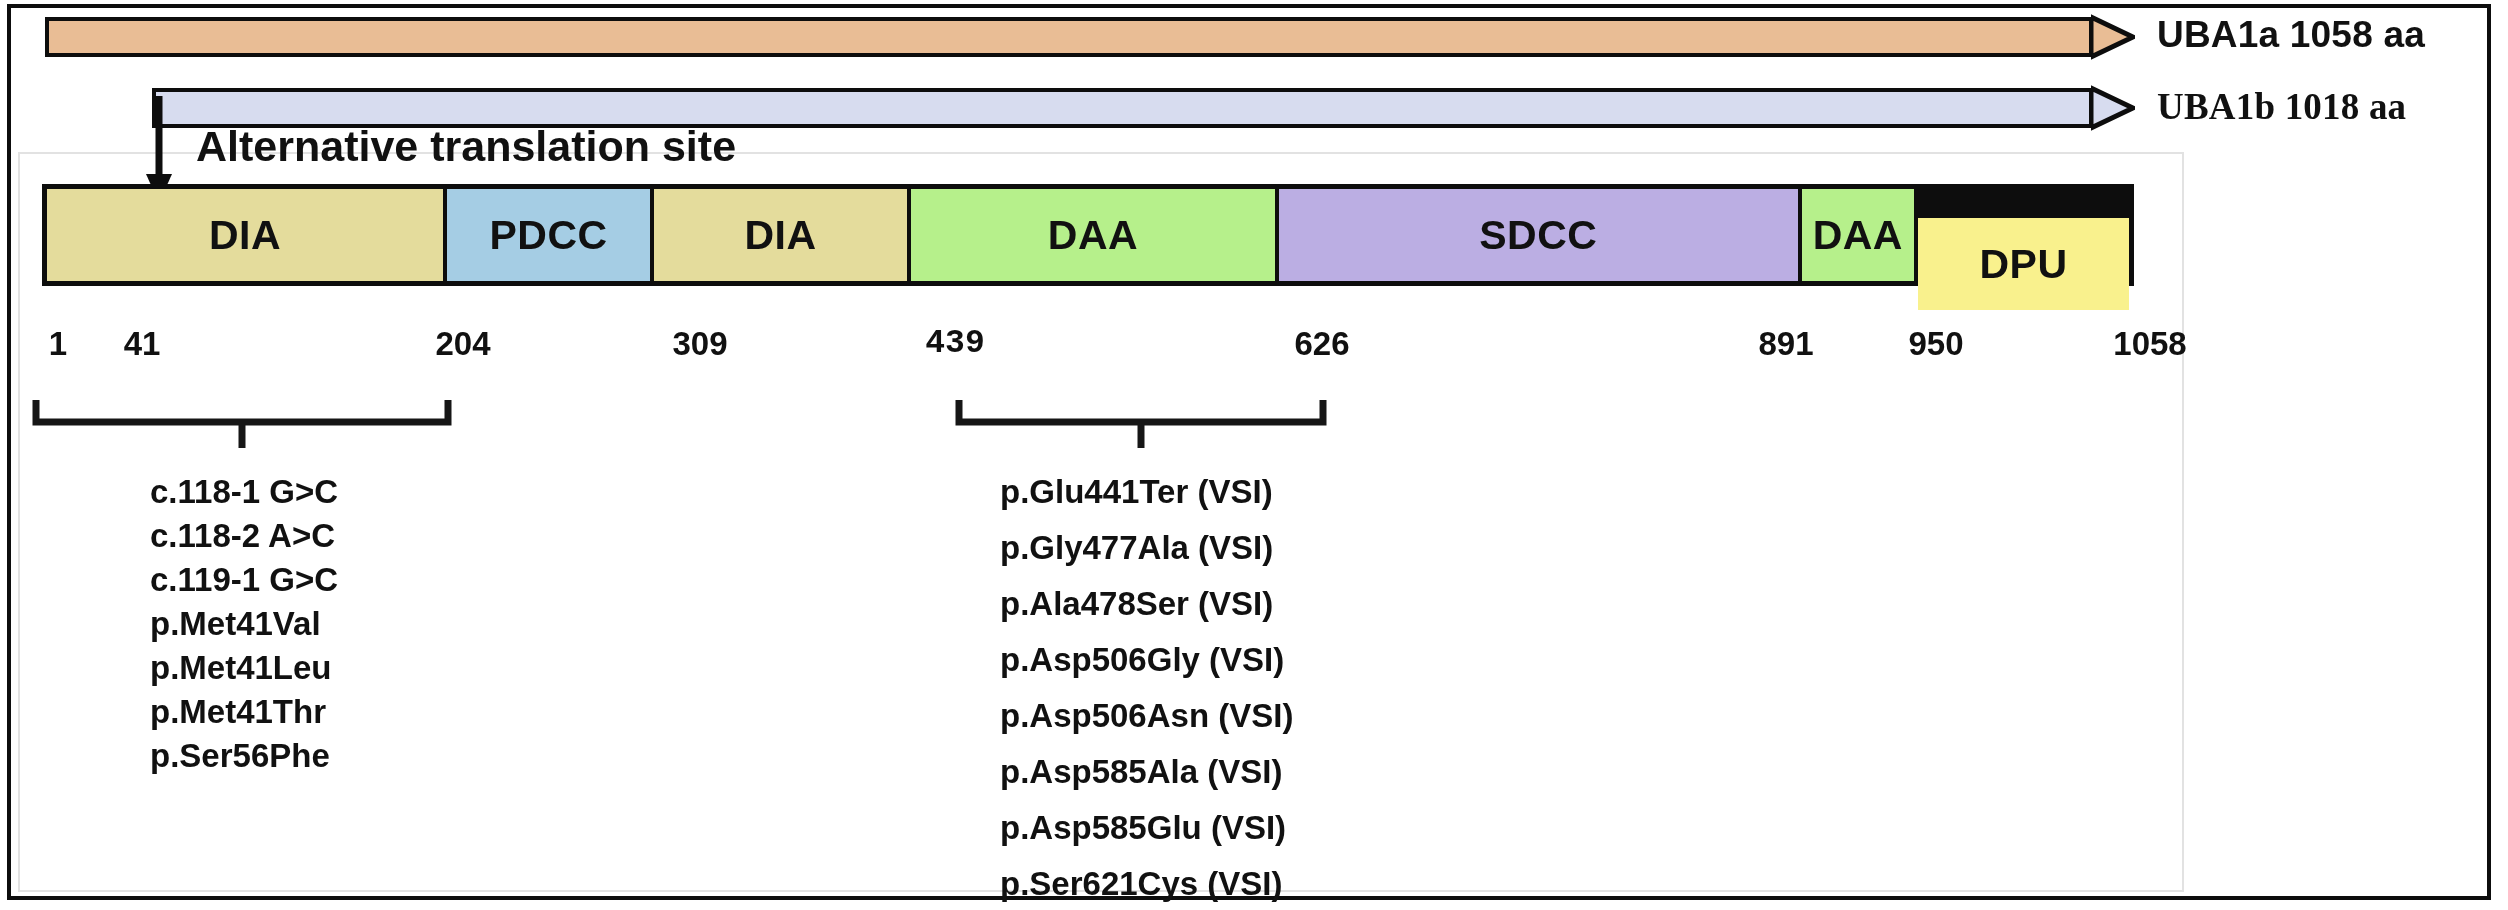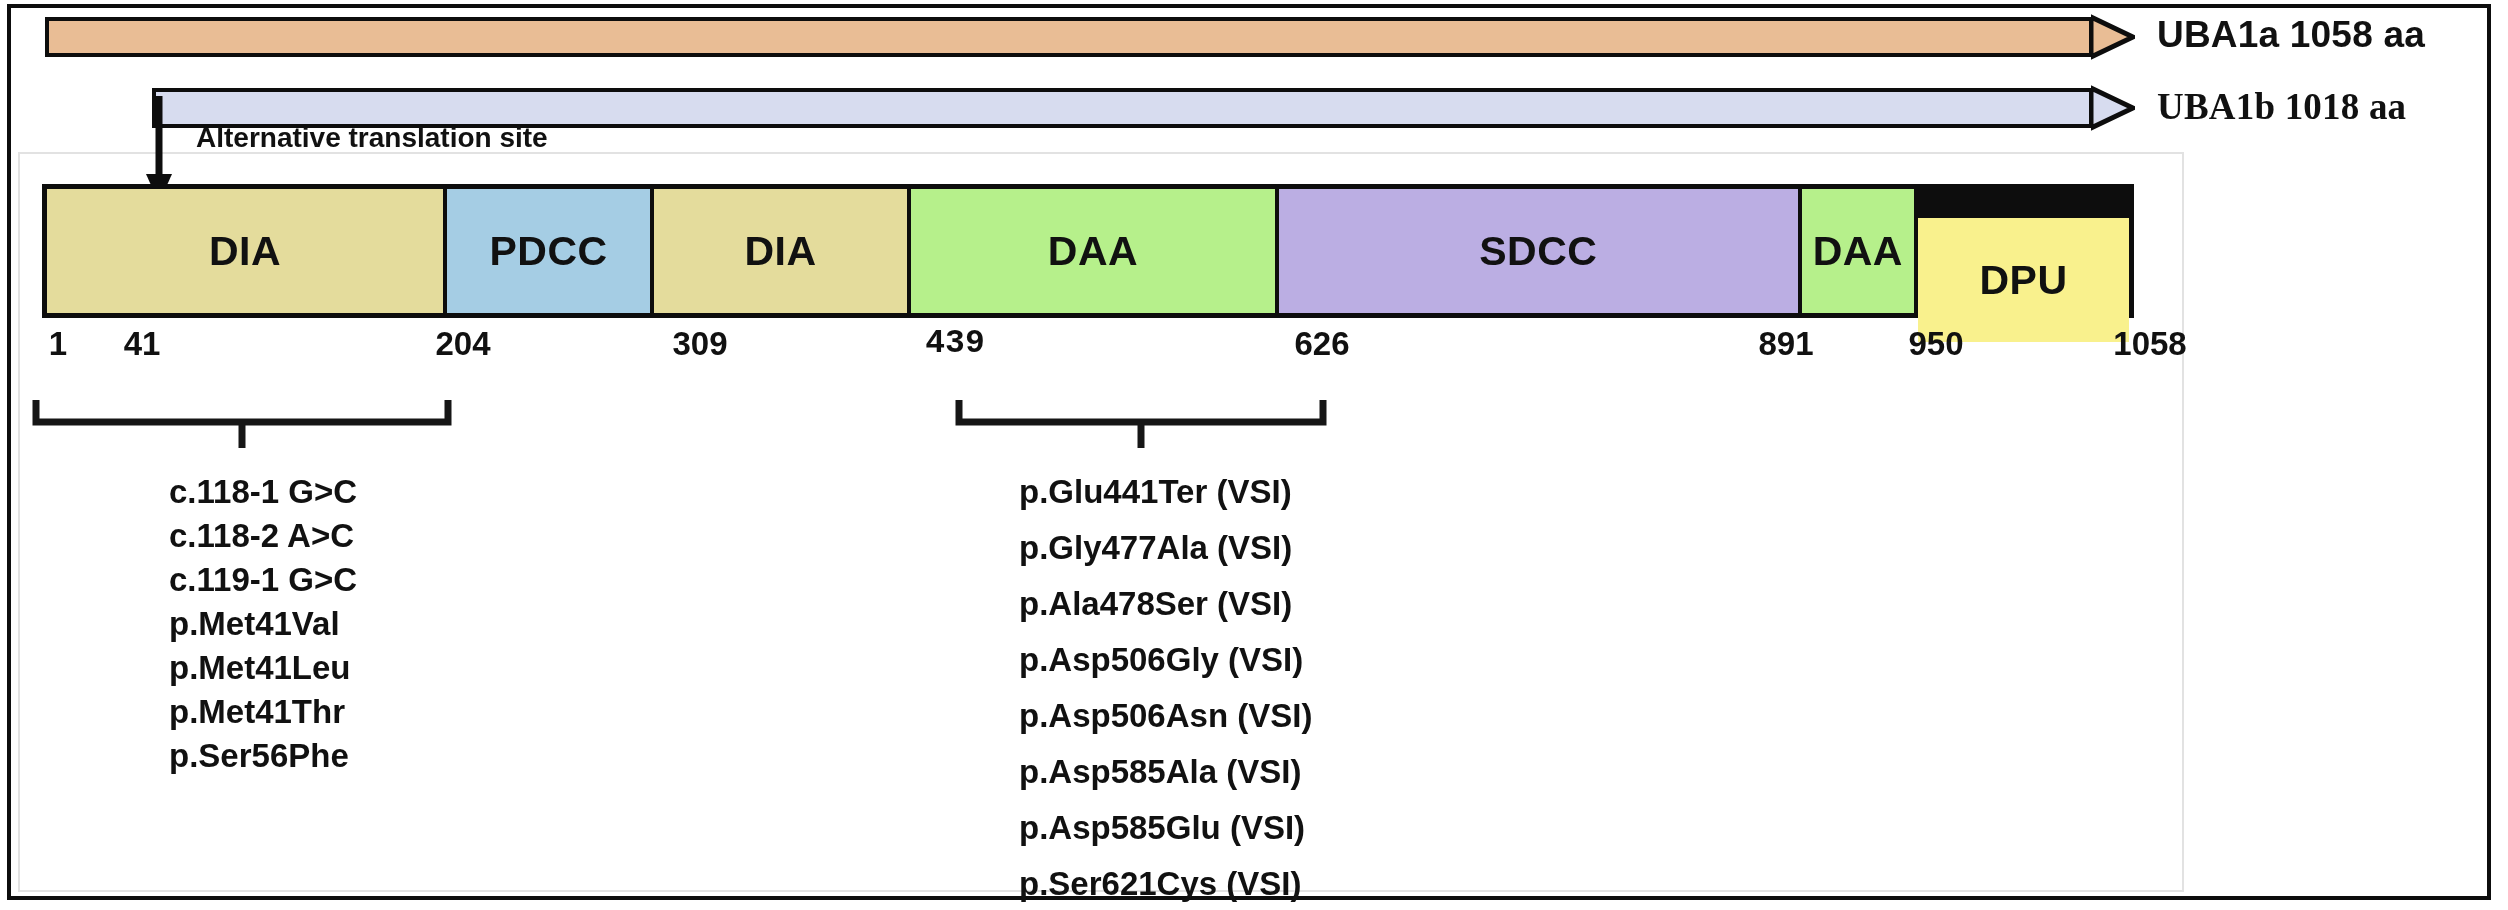--- a/index.html
+++ b/index.html
@@ -76,33 +76,33 @@
     position: absolute;
     left: 144px;
     top: 96px;
     width: 30px;
     height: 108px;
   }
   .alt-text {
     position: absolute;
     left: 196px;
     top: 122px;
-    font-size: 28px;
+    font-size: 43px;
     font-weight: bold;
     color: #111111;
     white-space: nowrap;
   }
 
   
   .domain-track {
     position: absolute;
     left: 42px;
     top: 184px;
     width: 2092px;
-    height: 134px;
+    height: 102px;
     border: 5px solid #0d0d0d;
     box-sizing: border-box;
     display: flex;
     background: #0d0d0d;
   }
   .domain-block {
     height: 100%;
     box-sizing: border-box;
     display: flex;
     align-items: center;
@@ -141,21 +141,20 @@
   .brace {
     position: absolute;
     height: 60px;
   }
 
   
   .variant-list {
     position: absolute;
     display: flex;
     flex-direction: column;
-    margin-left: 19px;
   }
   .variant-item {
     font-size: 33px;
     font-weight: bold;
     color: #111111;
     line-height: 44px;
     white-space: nowrap;
   }
 </style>
 </head>

